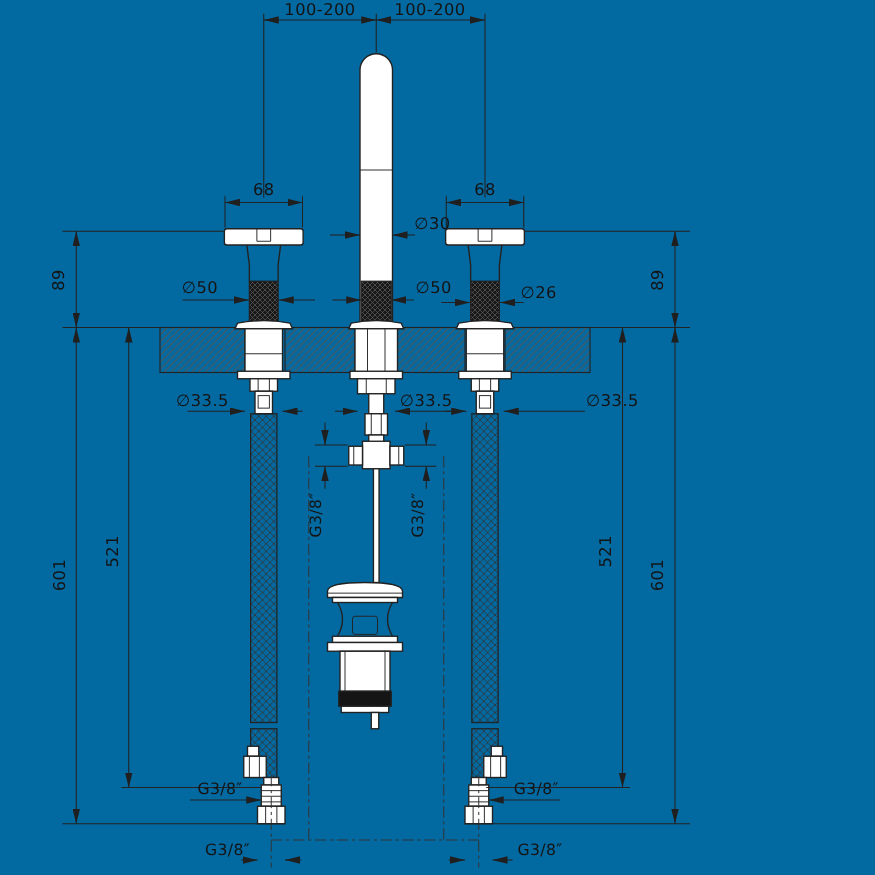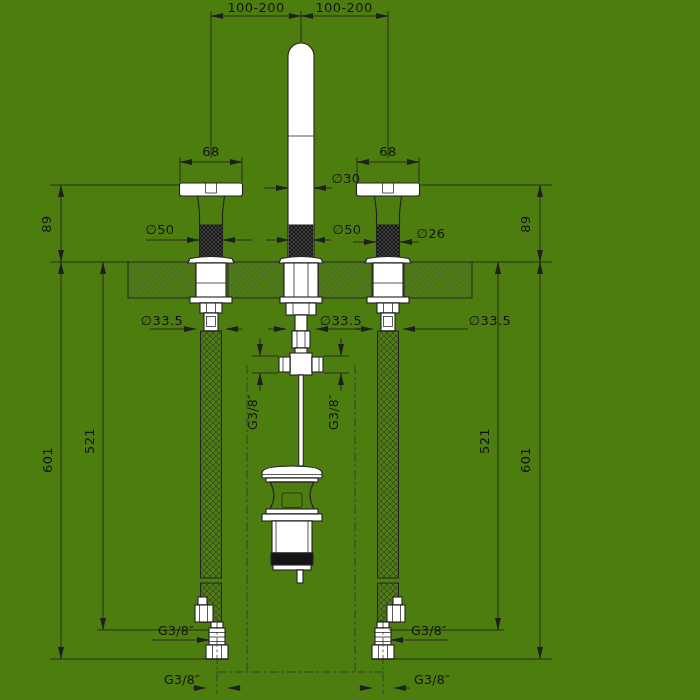--- a/index.html
+++ b/index.html
@@ -1,16 +1,16 @@
 <!DOCTYPE html>
 <html><head>
 <meta charset="utf-8">
 <style>
   html,body{margin:0;padding:0;background:#fff;}
-  #canvas{width:700px;height:700px;position:relative;background:#4d7c0f;overflow:hidden;}
+  #canvas{width:700px;height:700px;position:relative;background:#0369a1;overflow:hidden;}
   svg{display:block;}
   .ol{fill:#fff;stroke:#222;stroke-width:1.1;}
   .ln{stroke:#222;stroke-width:1.1;fill:none;}
   .thin{stroke:#222;stroke-width:0.75;fill:none;}
   .dim{stroke:#222;stroke-width:0.85;fill:none;}
   .dd{stroke:#333;stroke-width:0.8;fill:none;stroke-dasharray:9 3 2.5 3;}
   text{font-family:"DejaVu Sans","Liberation Sans",sans-serif;fill:#141414;}
   .t13{font-size:13px;letter-spacing:.4px;}
   .t12{font-size:12.5px;letter-spacing:.3px;}
 </style>

